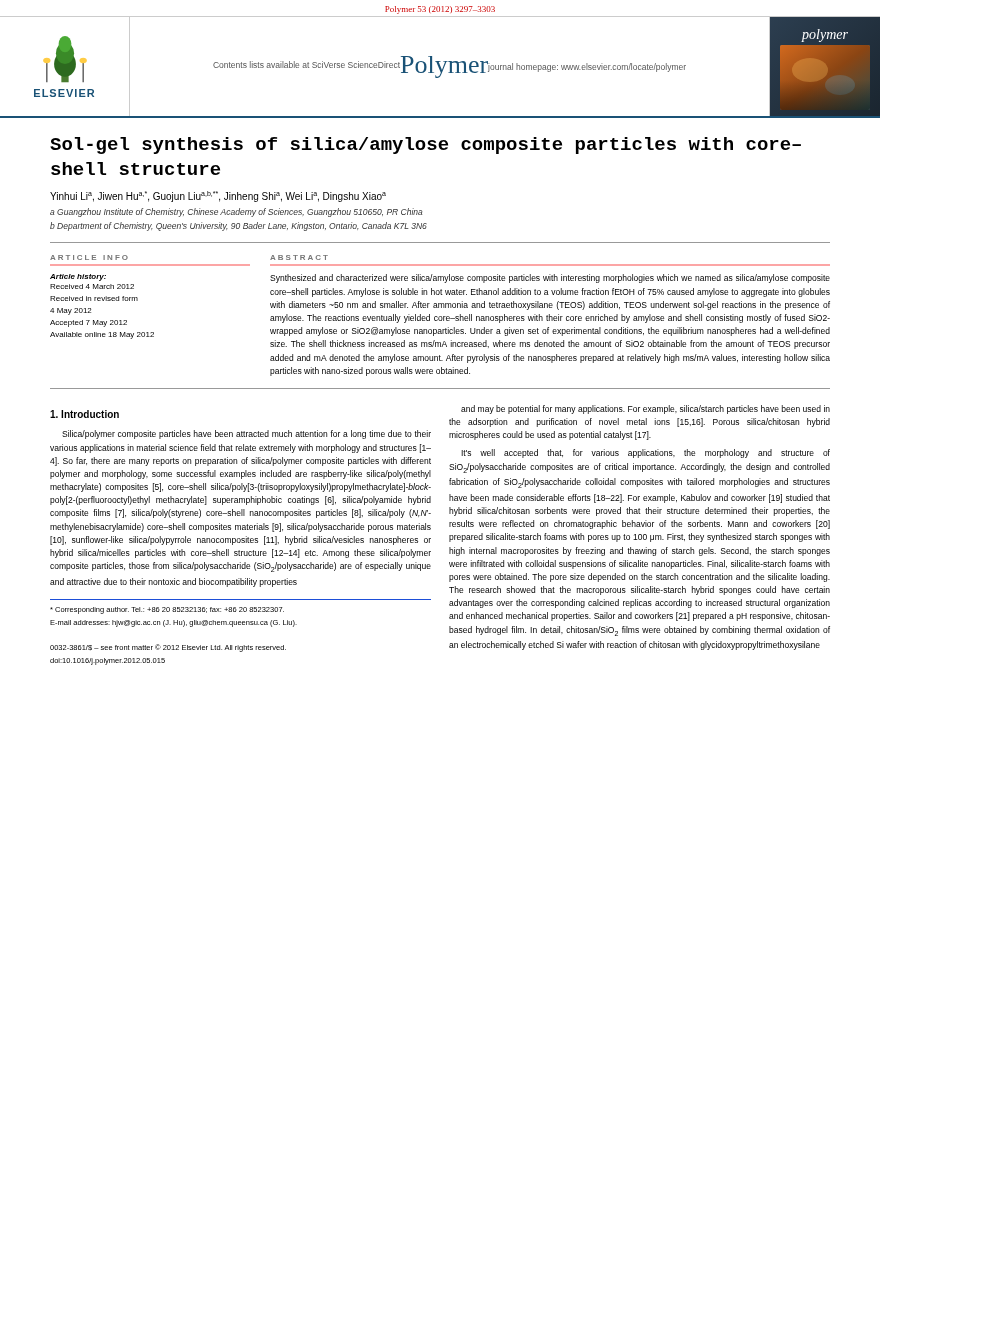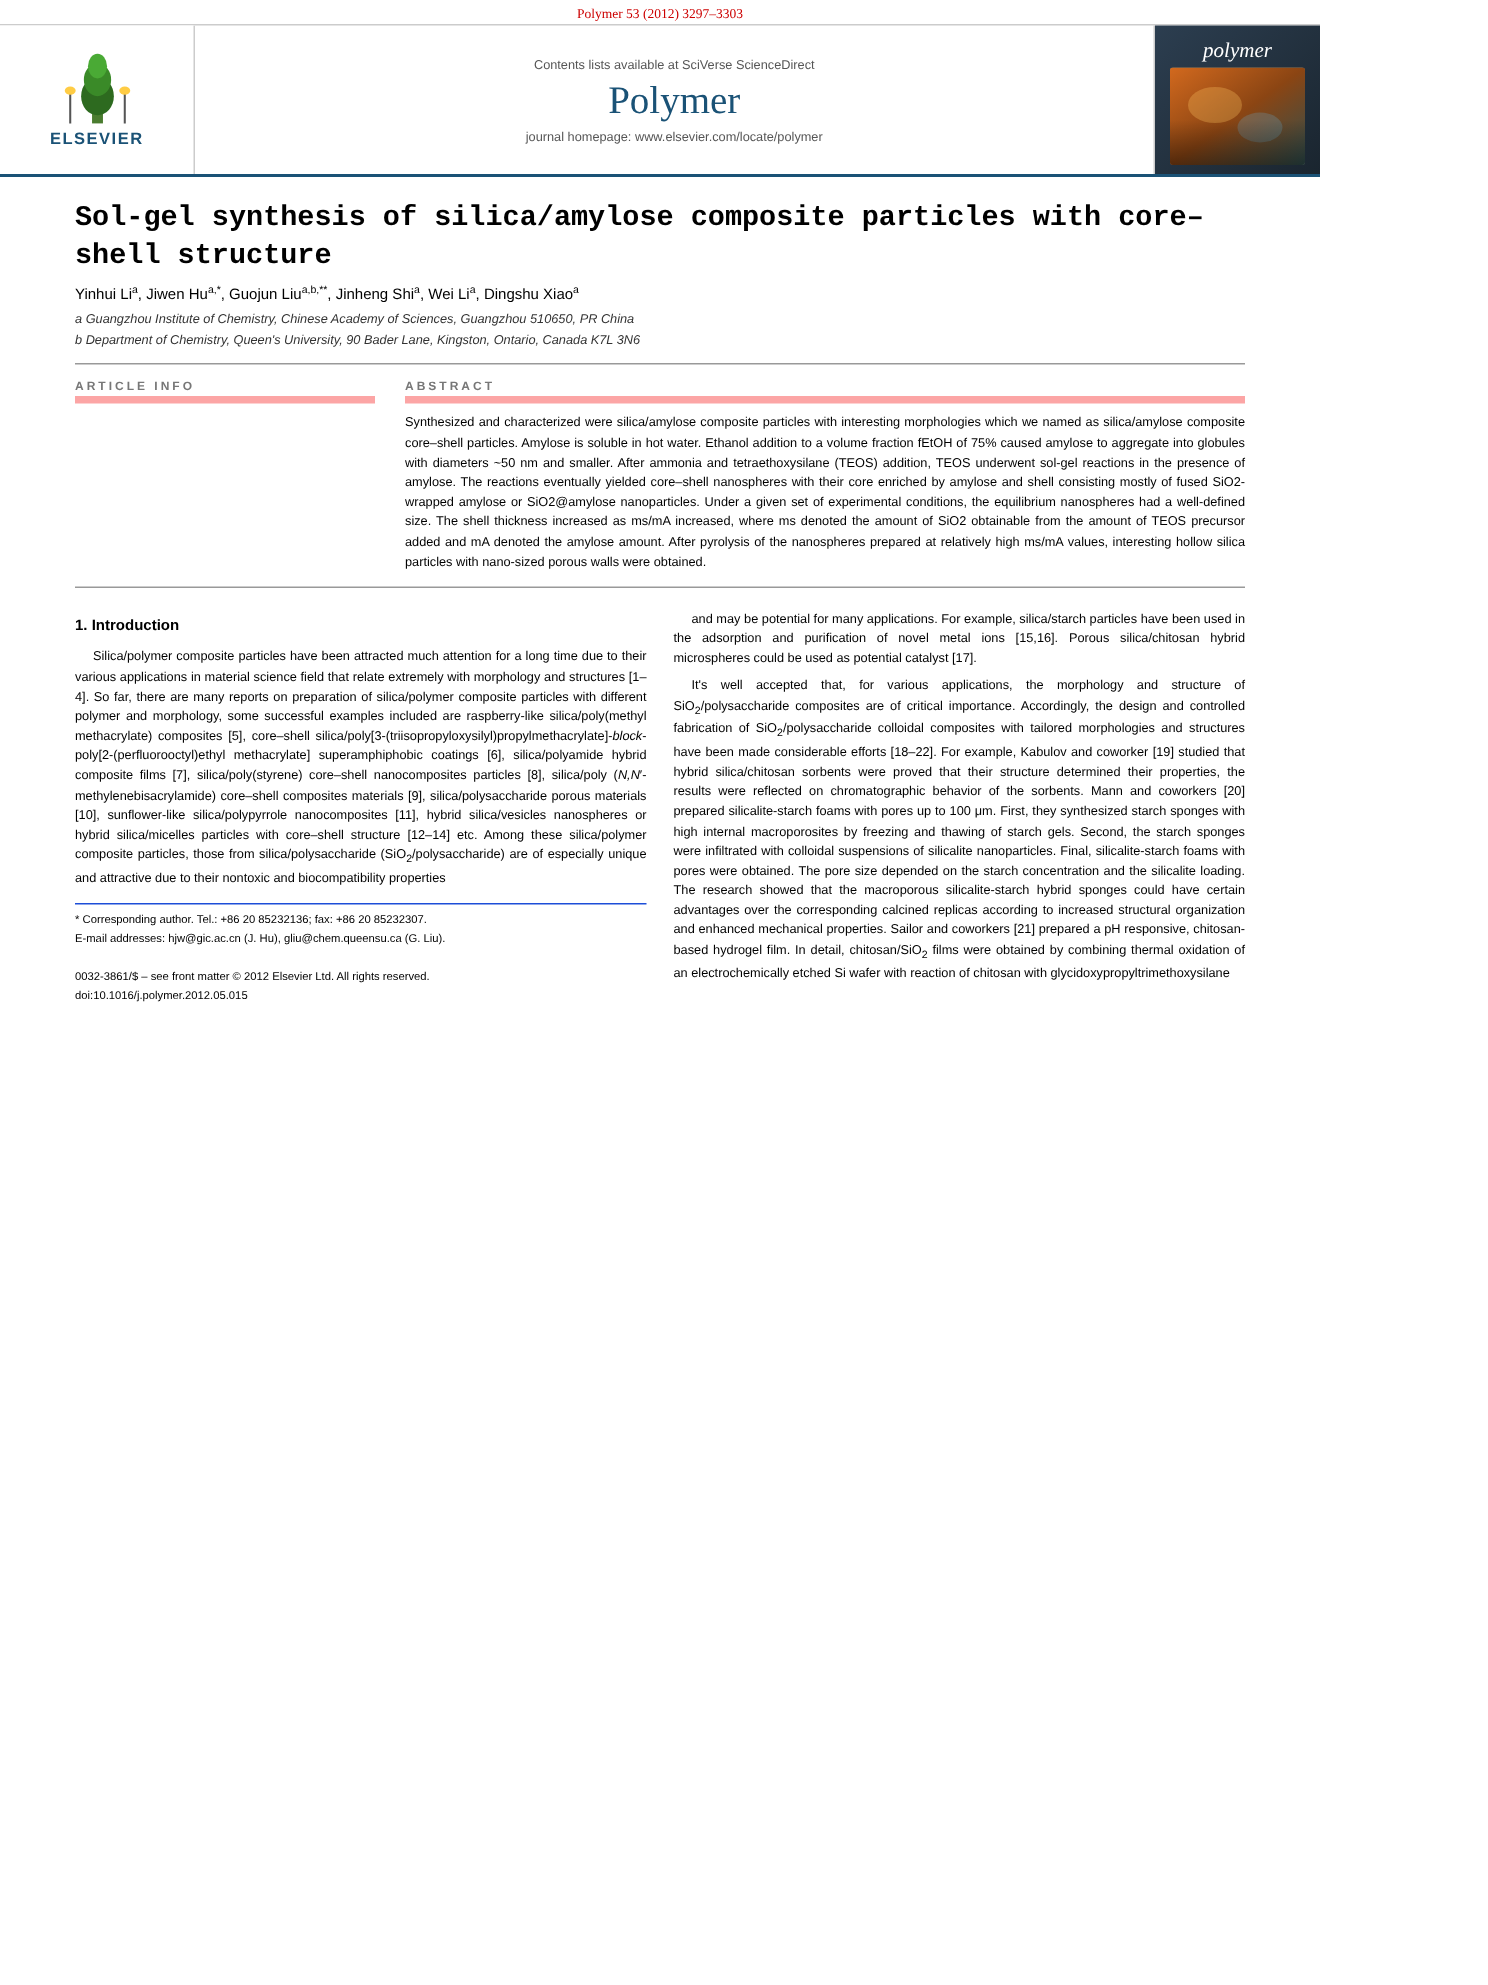--- a/index.html
+++ b/index.html
@@ -58,21 +58,21 @@
       font-weight: bold;
       color: #1a5276;
       letter-spacing: 1px;
       margin-top: 2px;
       font-family: Arial, sans-serif;
     }
 
     .journal-center {
       flex: 1;
       display: flex;
-      flex-direction: column;
+      flex-direction: row;
       align-items: center;
       justify-content: center;
       padding: 8px 10px;
       border-right: 1px solid #ccc;
     }
 
     .sciverse-line {
       font-size: 8.5px;
       color: #555;
       margin-bottom: 4px;
@@ -188,21 +188,21 @@
     .col-right {
       flex: 1;
     }
 
     .section-label {
       font-size: 8px;
       font-weight: bold;
       color: #777;
       letter-spacing: 2px;
       text-transform: uppercase;
-      border-bottom: 5px solid #fca5a5;
+      border-bottom: 2px solid #fca5a5;
       padding-bottom: 2px;
       margin-bottom: 6px;
       font-family: Arial, sans-serif;
     }
 
     .article-info-group {
       margin-bottom: 8px;
     }
 
     .info-label {
@@ -361,20 +361,28 @@
     <div class="affiliations">a Guangzhou Institute of Chemistry, Chinese Academy of Sciences, Guangzhou 510650, PR China</div>
     <div class="affiliations">b Department of Chemistry, Queen's University, 90 Bader Lane, Kingston, Ontario, Canada K7L 3N6</div>
 
     <hr class="section-divider">
 
     <div class="two-col">
 
       <div class="col-left">
         <div class="section-label">ARTICLE INFO</div>
 
+        <div class="article-info-group">
+          <div class="info-label">Article history:</div>
+          <div class="info-value">Received 4 March 2012</div>
+          <div class="info-value">Received in revised form</div>
+          <div class="info-value">4 May 2012</div>
+          <div class="info-value">Accepted 7 May 2012</div>
+          <div class="info-value">Available online 18 May 2012</div>
+        </div>
 
       </div>
 
       <div class="col-right">
         <div class="section-label">ABSTRACT</div>
         <div class="abstract-text">Synthesized and characterized were silica/amylose composite particles with interesting morphologies which we named as silica/amylose composite core–shell particles. Amylose is soluble in hot water. Ethanol addition to a volume fraction fEtOH of 75% caused amylose to aggregate into globules with diameters ~50 nm and smaller. After ammonia and tetraethoxysilane (TEOS) addition, TEOS underwent sol-gel reactions in the presence of amylose. The reactions eventually yielded core–shell nanospheres with their core enriched by amylose and shell consisting mostly of fused SiO2-wrapped amylose or SiO2@amylose nanoparticles. Under a given set of experimental conditions, the equilibrium nanospheres had a well-defined size. The shell thickness increased as ms/mA increased, where ms denoted the amount of SiO2 obtainable from the amount of TEOS precursor added and mA denoted the amylose amount. After pyrolysis of the nanospheres prepared at relatively high ms/mA values, interesting hollow silica particles with nano-sized porous walls were obtained.</div>
       </div>
     </div>
 
     <hr class="section-divider">

